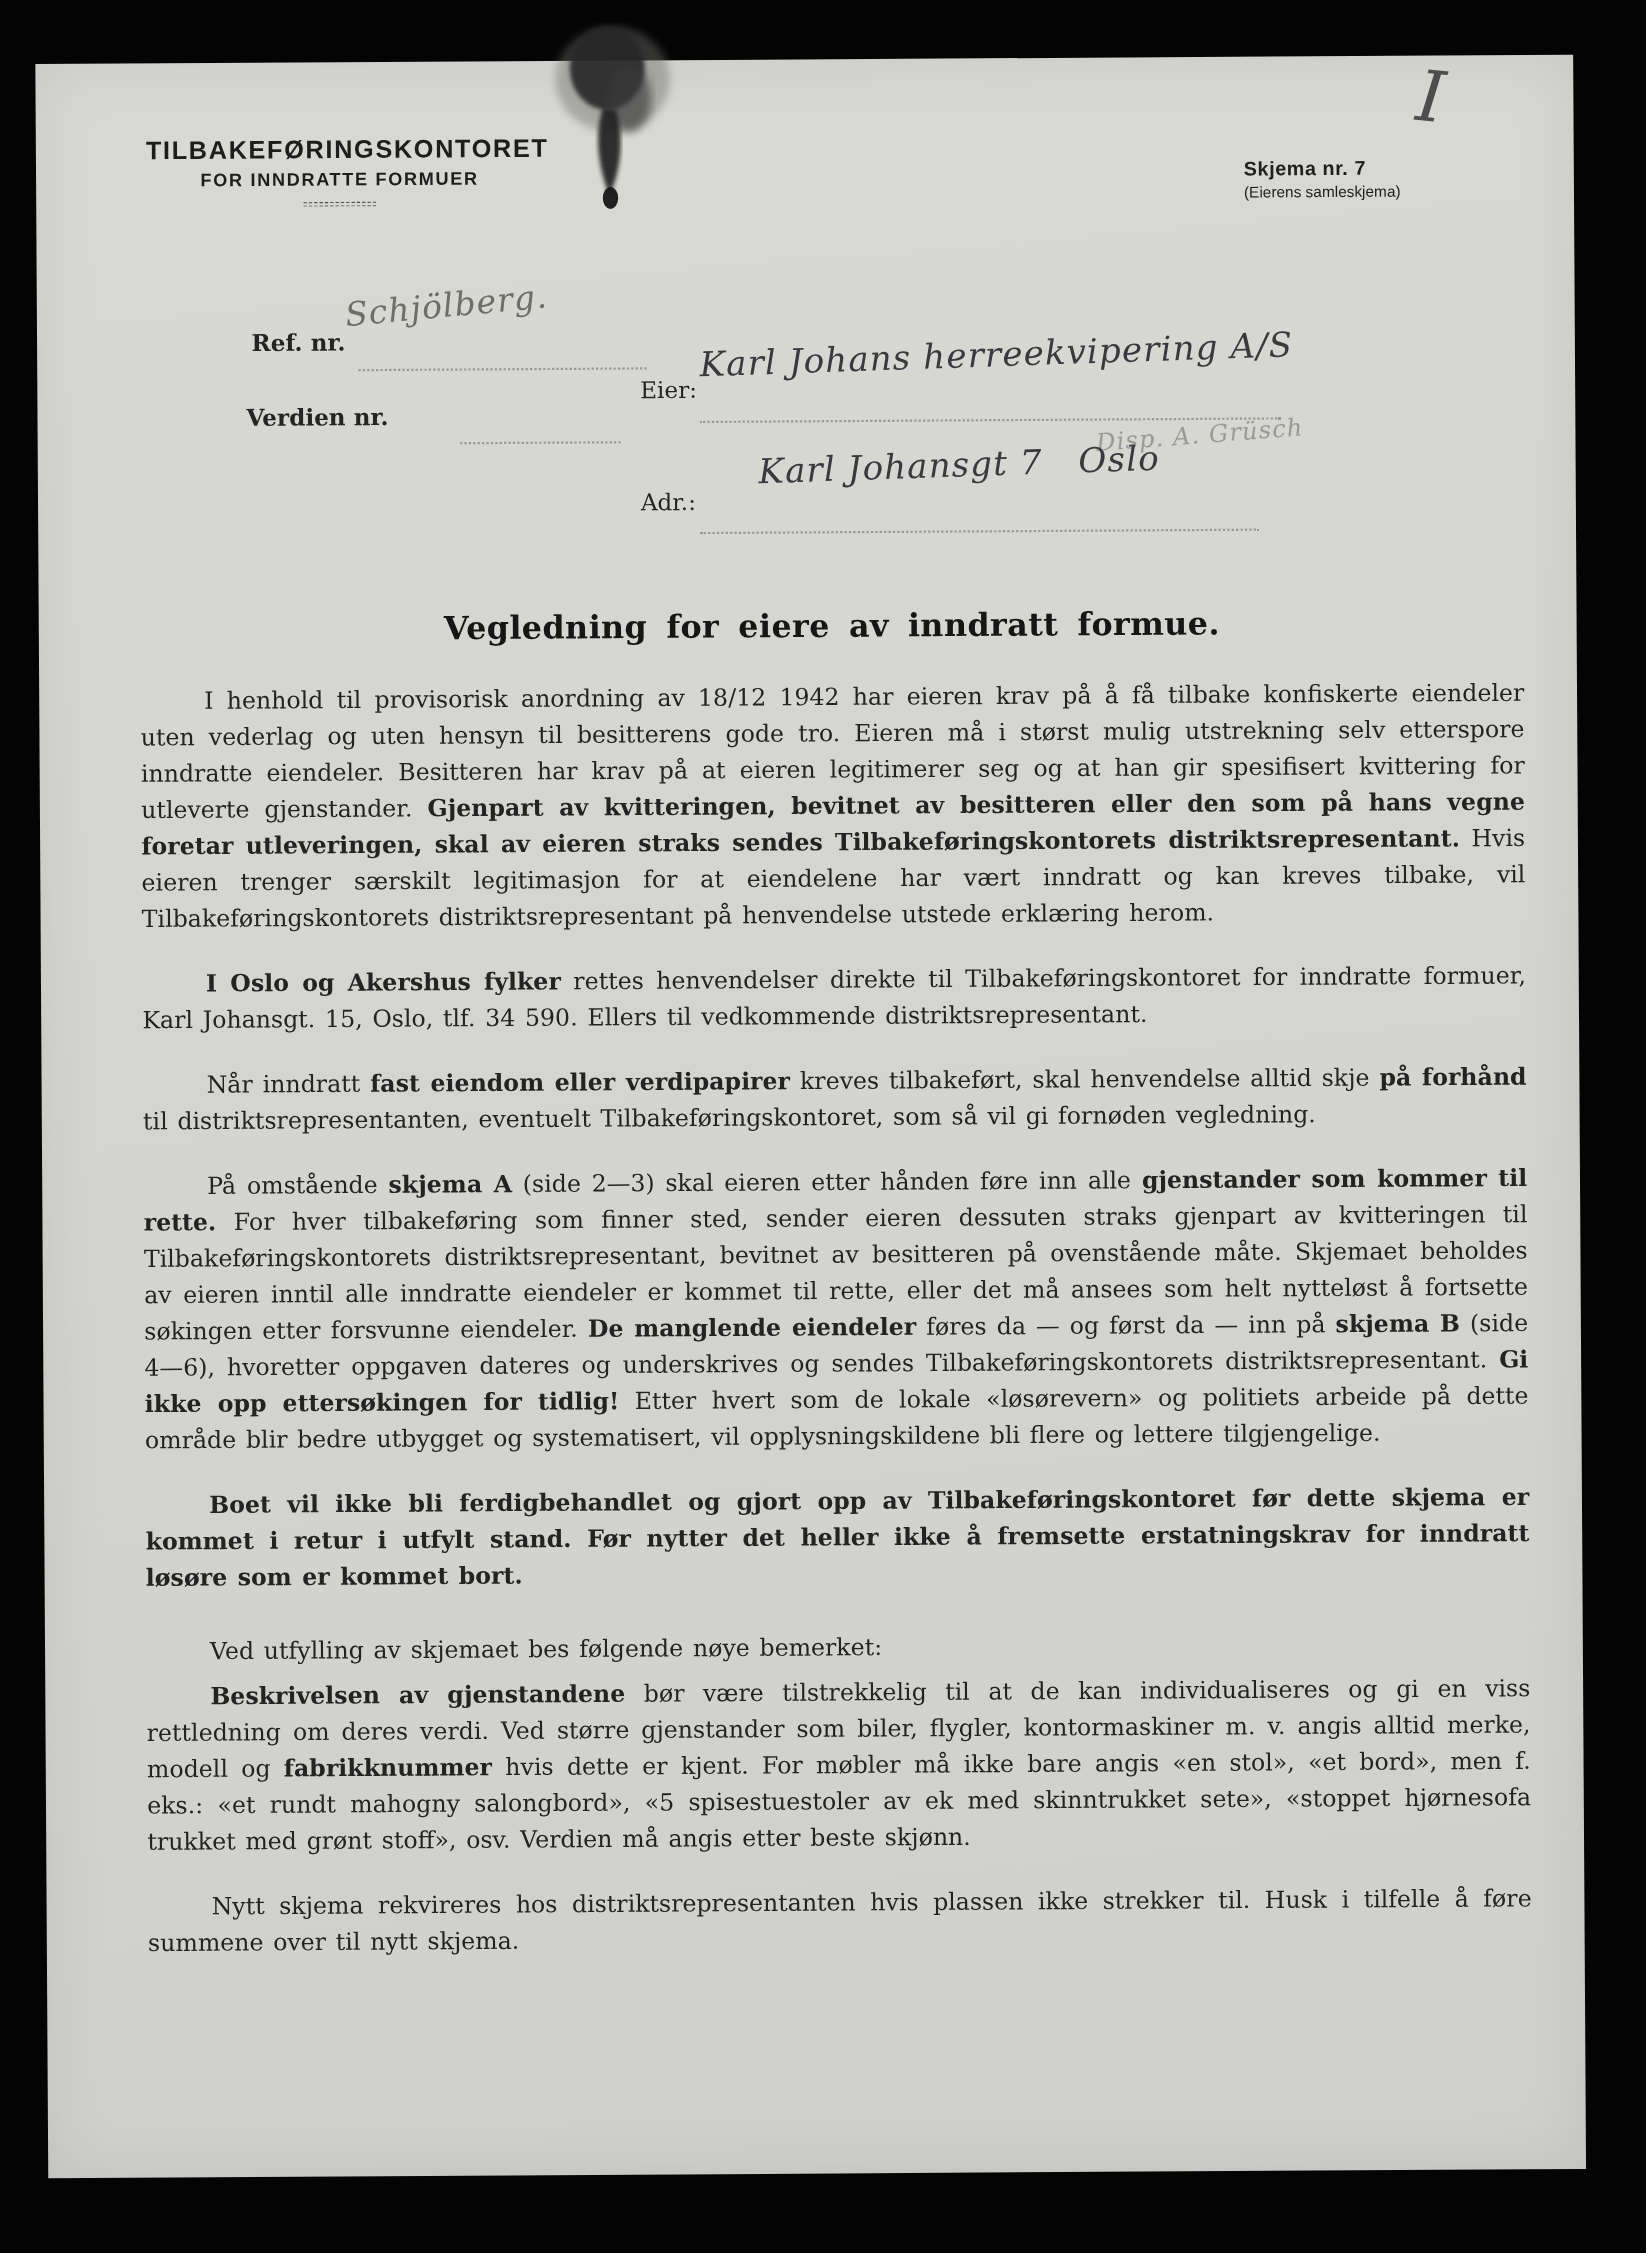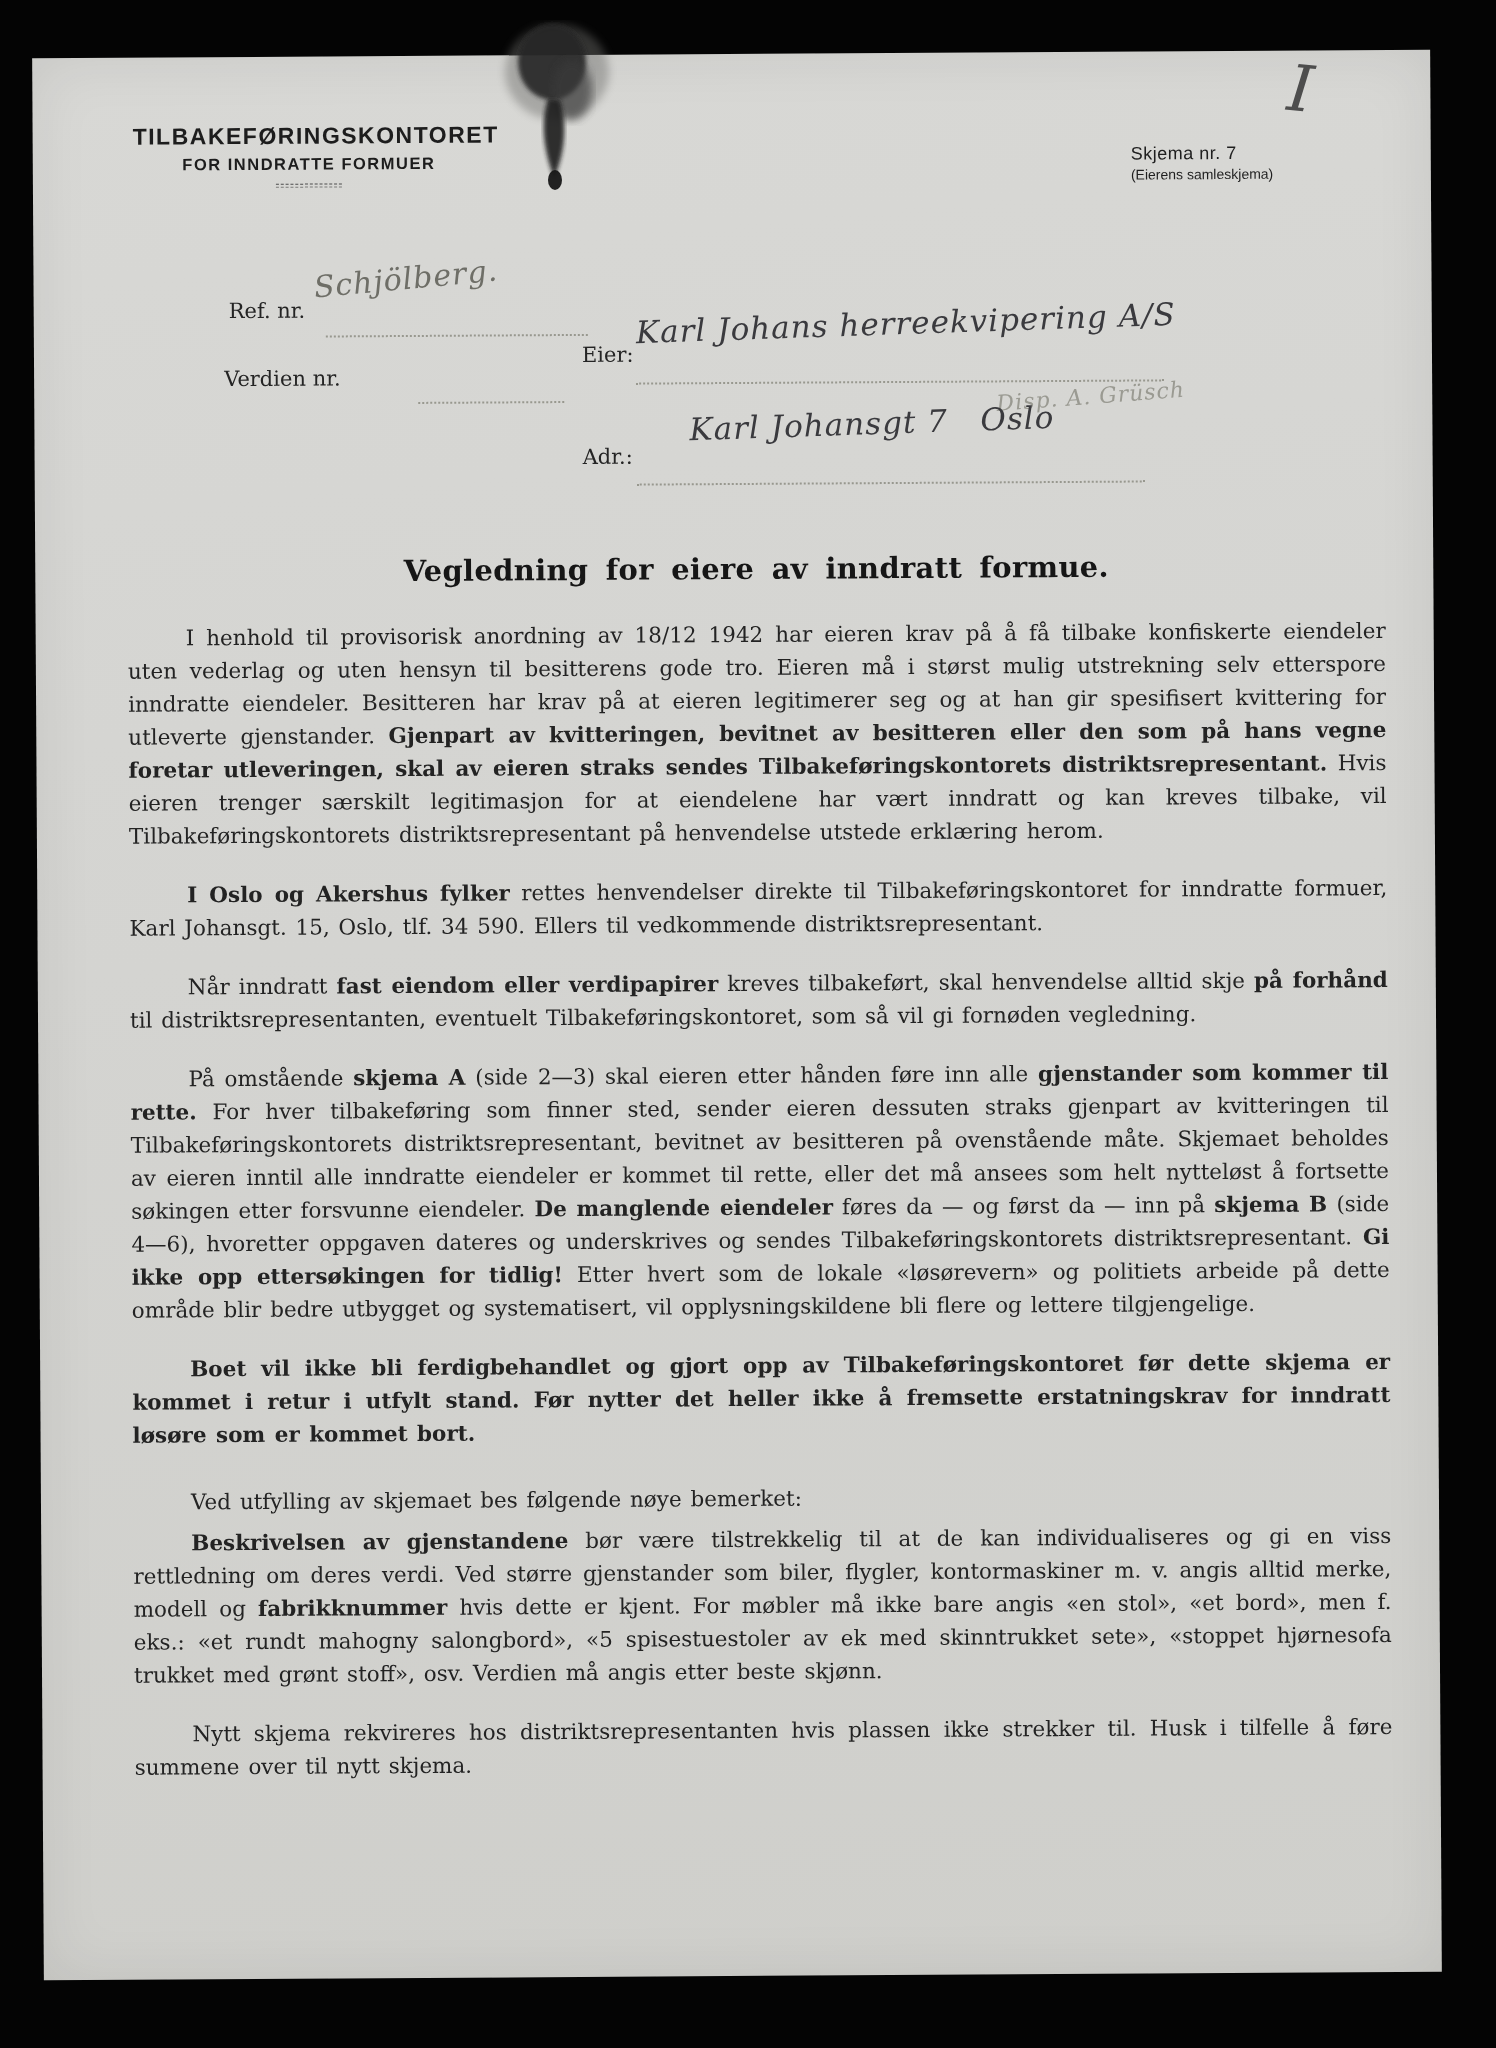--- a/index.html
+++ b/index.html
@@ -10,30 +10,30 @@
          transform:rotate(-0.35deg);transform-origin:50% 50%;
          box-shadow:inset 0 0 60px rgba(0,0,0,0.08);}
   
   .office{position:absolute;left:100px;top:66px;width:352px;text-align:center;
           font-family:"Liberation Sans", sans-serif;color:#1d1d1d;}
   .office .l1{font-size:23px;font-weight:bold;letter-spacing:1.5px;}
   .office .l2{font-size:16.5px;font-weight:bold;letter-spacing:1.5px;margin-top:5px;}
   .office .rule{width:66px;margin:10px auto 0;border-top:1px dashed #4c4c4c;height:2px;
                 border-bottom:1px dashed #7c7c7a;}
   .formno{position:absolute;left:1098px;top:92px;font-family:"Liberation Sans", sans-serif;color:#1f1f1f;}
-  .formno .n1{font-size:18px;font-weight:normal;letter-spacing:0.5px;}
+  .formno .n1{font-size:18px;font-weight:bold;letter-spacing:0.5px;}
   .formno .n2{font-size:14px;margin-top:2px;}
   
   .page-marker{position:absolute;left:1288px;top:52px;font-size:64px;font-style:italic;
                color:#4d4d4d;transform:rotate(6deg);font-family:"DejaVu Serif",serif;}
   
   .ink-blot{position:absolute;left:452px;top:20px;}
   
   .lbl{position:absolute;color:#242424;font-size:21px;}
-  .lbl.bold{font-weight:normal;}
+  .lbl.bold{font-weight:bold;}
   .dotline{position:absolute;border-bottom:2px dotted #98988f;height:1px;}
   .hand{position:absolute;font-style:italic;color:#3a3a3e;white-space:pre;
         font-family:"DejaVu Serif",serif;}
   .hand.ink-big{font-size:31px;letter-spacing:1px;transform:rotate(-1.6deg);}
   .hand.pencil{color:#6e6e67;font-size:30px;transform:rotate(-5deg);letter-spacing:1px;}
   .hand.pencil-light{color:#9a9a92;font-size:22px;transform:rotate(-4deg);letter-spacing:1px;}
   
   .content{position:absolute;left:92px;top:498px;width:1258px;color:#232323;}
   .doc-title{font-size:29px;font-weight:bold;text-align:center;margin:0 0 32px;
              word-spacing:7px;letter-spacing:0.3px;color:#161616;}

